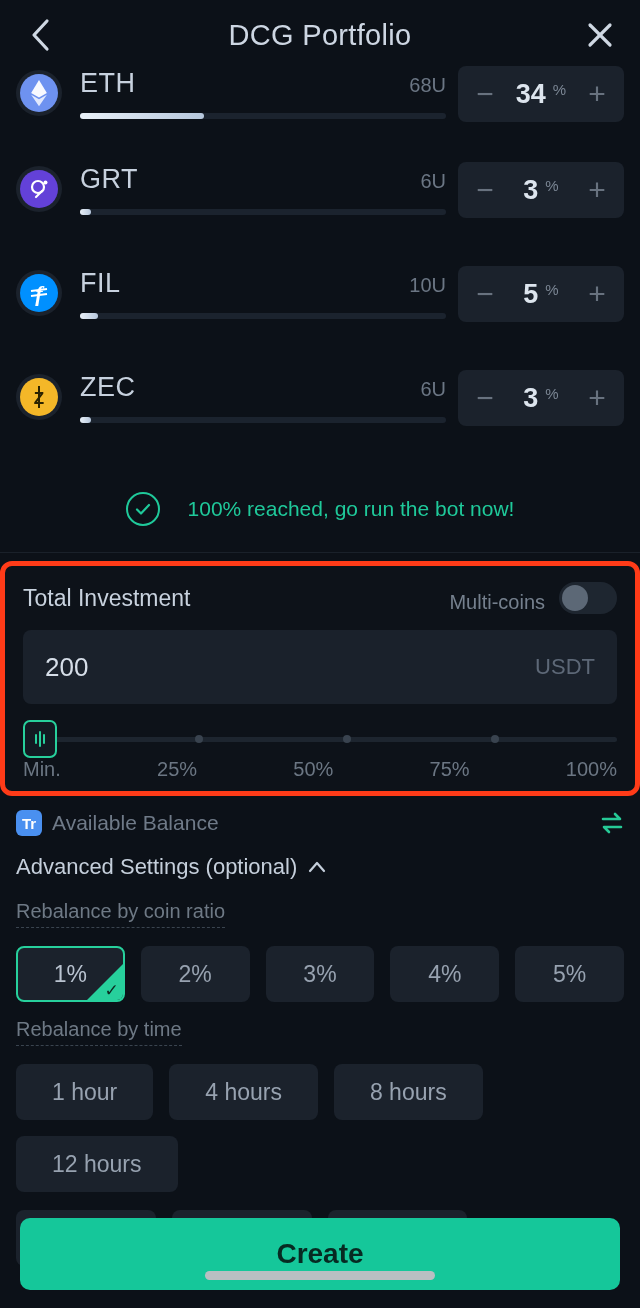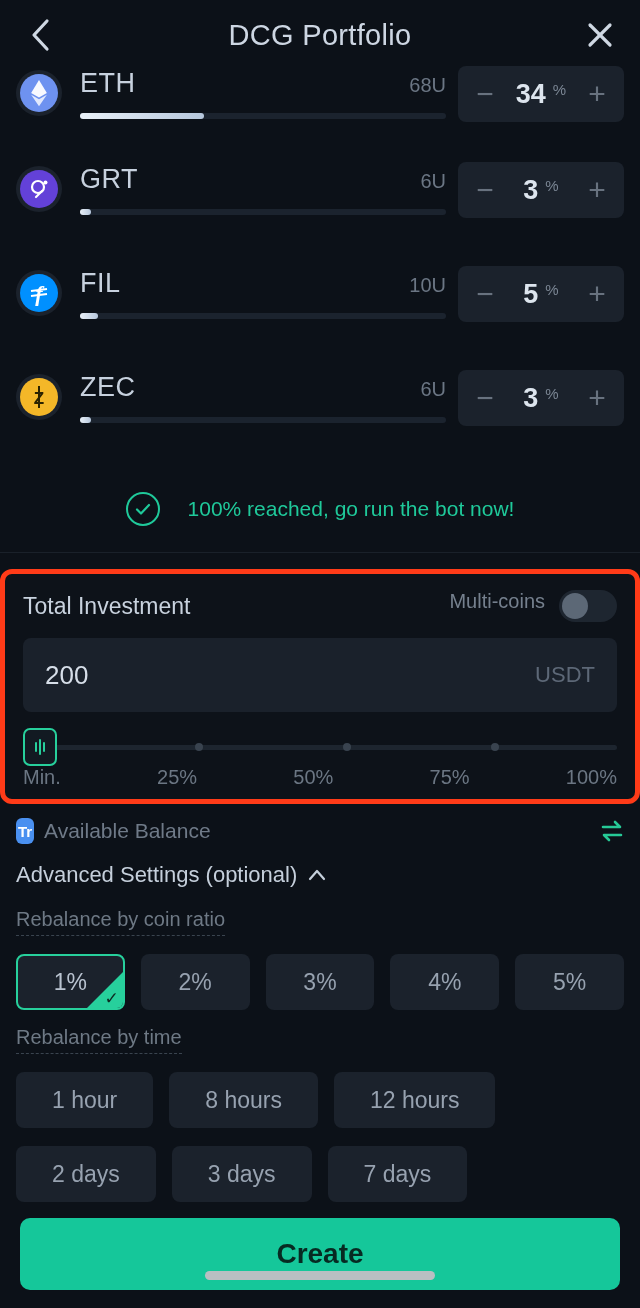--- a/index.html
+++ b/index.html
@@ -101,32 +101,32 @@
     width: 34px; height: 34px; border-radius: 50%;
     border: 2px solid #1fc99a;
     display: flex; align-items: center; justify-content: center;
   }
   .reached-text { font-size: 21px; color: #1fc99a; }
 
   .divider { height: 1px; background: #1a212a; }
 
   
   .highlight-box {
-    margin: 16px 0 0 0;
+    margin: 8px 0 0 0;
     border: 5px solid #ff3b18;
     border-radius: 12px;
     padding: 16px 18px 10px 18px;
     background: #0d1219;
   }
   .ti-head {
     display: flex; align-items: center; justify-content: space-between;
     margin-bottom: 16px;
   }
   .ti-title { font-size: 23px; color: #c8d2de; }
-  .ti-right { display: flex; align-items: flex-start; gap: 14px; }
+  .ti-right { display: flex; align-items: flex-end; gap: 14px; }
   .ti-multi { font-size: 20px; color: #75808e; }
   .toggle {
     width: 58px; height: 32px; border-radius: 16px;
     background: #1e2630; position: relative;
   }
   .toggle-knob {
     position: absolute; left: 3px; top: 3px;
     width: 26px; height: 26px; border-radius: 50%;
     background: #5c6876;
   }
@@ -165,21 +165,21 @@
     font-size: 20px; color: #6b7683;
   }
 
   
   .balance-row {
     display: flex; align-items: center; justify-content: space-between;
     padding: 14px 16px 6px 16px;
   }
   .bal-left { display: flex; align-items: center; gap: 10px; }
   .tr-badge {
-    width: 18px; height: 26px; border-radius: 6px;
+    width: 26px; height: 26px; border-radius: 6px;
     background: #4a90f0;
     color: #fff; font-size: 15px; font-weight: 700;
     display: flex; align-items: center; justify-content: center;
   }
   .bal-label { font-size: 21px; color: #6f7a88; }
   .bal-right { display: flex; align-items: center; gap: 12px; }
   .bal-value {
     font-size: 21px; color: #26c996;
     border-bottom: 1px dashed #2a7f66; padding-bottom: 3px;
   }
@@ -480,20 +480,23 @@
     </div>
   </div>
 
   <span class="sec-label">Rebalance by time</span>
 
   <div class="chip-row">
     <div class="chip time-chip">
       <span>1 hour</span>
     </div>
     <div class="chip time-chip">
+      <span>4 hours</span>
+    </div>
+    <div class="chip time-chip">
       <span>8 hours</span>
     </div>
     <div class="chip time-chip">
       <span>12 hours</span>
     </div>
   </div>
 
   <div class="chip-row">
     <div class="chip time-chip">
       <span>2 days</span>

